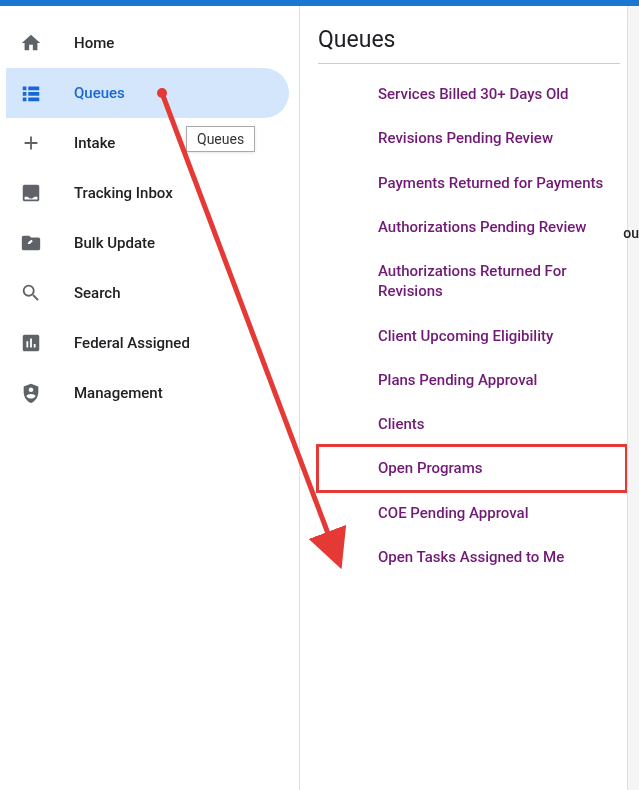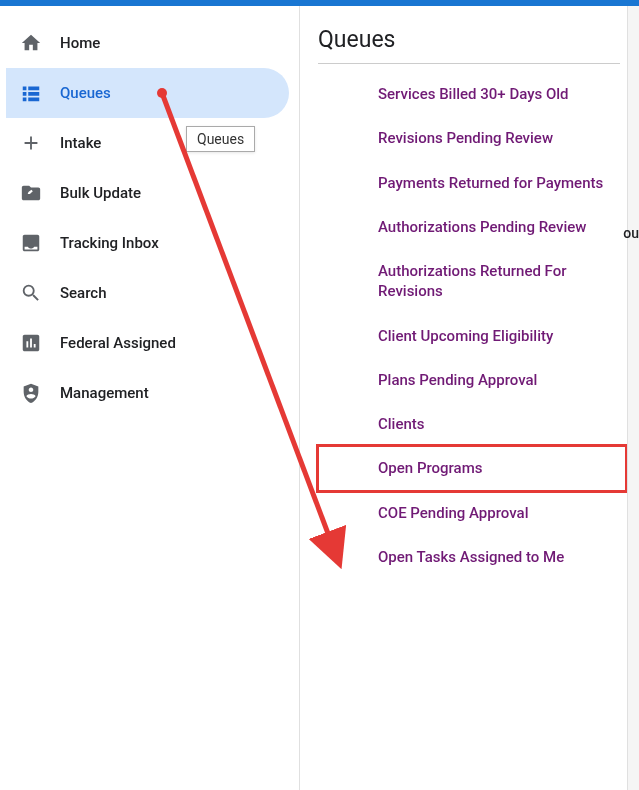--- a/index.html
+++ b/index.html
@@ -51,20 +51,21 @@
       display: flex;
       align-items: center;
       justify-content: flex-start;
       color: #5f6368;
       flex-shrink: 0;
     }
     .sidebar-item.active .icon {
       color: #1967d2;
     }
     .sidebar-label {
+      margin-left: 14px;
     }
     .tooltip {
       position: absolute;
       background: #fff;
       border: 1px solid #aaa;
       padding: 4px 10px;
       font-size: 14px;
       color: #333;
       left: 186px;
       top: 126px;
@@ -161,34 +162,34 @@
         <svg width="22" height="22" viewBox="0 0 24 24" fill="currentColor">
             <path d="M19 13h-6v6h-2v-6H5v-2h6V5h2v6h6v2z"></path>
           </svg>
       </span>
       <span class="sidebar-label">Intake</span>
     </div>
 
     <div class="sidebar-item">
       <span class="icon">
         <svg width="22" height="22" viewBox="0 0 24 24" fill="currentColor">
+            <path d="M19 3H5c-1.1 0-2 .9-2 2v14c0 1.1.9 2 2 2h14c1.1 0 2-.9 2-2V5c0-1.1-.9-2-2-2zm0 16H5v-3h3.5c.7 1.2 2 2 3.5 2s2.8-.8 3.5-2H19v3z"></path>
+          </svg>
+      </span>
+      <span class="sidebar-label">Tracking Inbox</span>
+    </div>
+
+    <div class="sidebar-item">
+      <span class="icon">
+        <svg width="22" height="22" viewBox="0 0 24 24" fill="currentColor">
             <path d="M10 4H4c-1.1 0-2 .9-2 2v12c0 1.1.9 2 2 2h16c1.1 0 2-.9 2-2V8c0-1.1-.9-2-2-2h-8l-2-2z"></path>
             <path fill="#fff" d="M14 16l-1 3h3l4-4-2-2z" transform="translate(-2,-2) scale(0.8)"></path>
           </svg>
       </span>
       <span class="sidebar-label">Bulk Update</span>
-    </div>
-
-    <div class="sidebar-item">
-      <span class="icon">
-        <svg width="22" height="22" viewBox="0 0 24 24" fill="currentColor">
-            <path d="M19 3H5c-1.1 0-2 .9-2 2v14c0 1.1.9 2 2 2h14c1.1 0 2-.9 2-2V5c0-1.1-.9-2-2-2zm0 16H5v-3h3.5c.7 1.2 2 2 3.5 2s2.8-.8 3.5-2H19v3z"></path>
-          </svg>
-      </span>
-      <span class="sidebar-label">Tracking Inbox</span>
     </div>
 
     <div class="sidebar-item">
       <span class="icon">
         <svg width="22" height="22" viewBox="0 0 24 24" fill="currentColor">
             <path d="M15.5 14h-.79l-.28-.27A6.47 6.47 0 0016 9.5 6.5 6.5 0 109.5 16c1.61 0 3.09-.59 4.23-1.57l.27.28v.79l5 5L20.5 19l-5-5zm-6 0C7 14 5 12 5 9.5S7 5 9.5 5 14 7 14 9.5 12 14 9.5 14z"></path>
           </svg>
       </span>
       <span class="sidebar-label">Search</span>
     </div>

